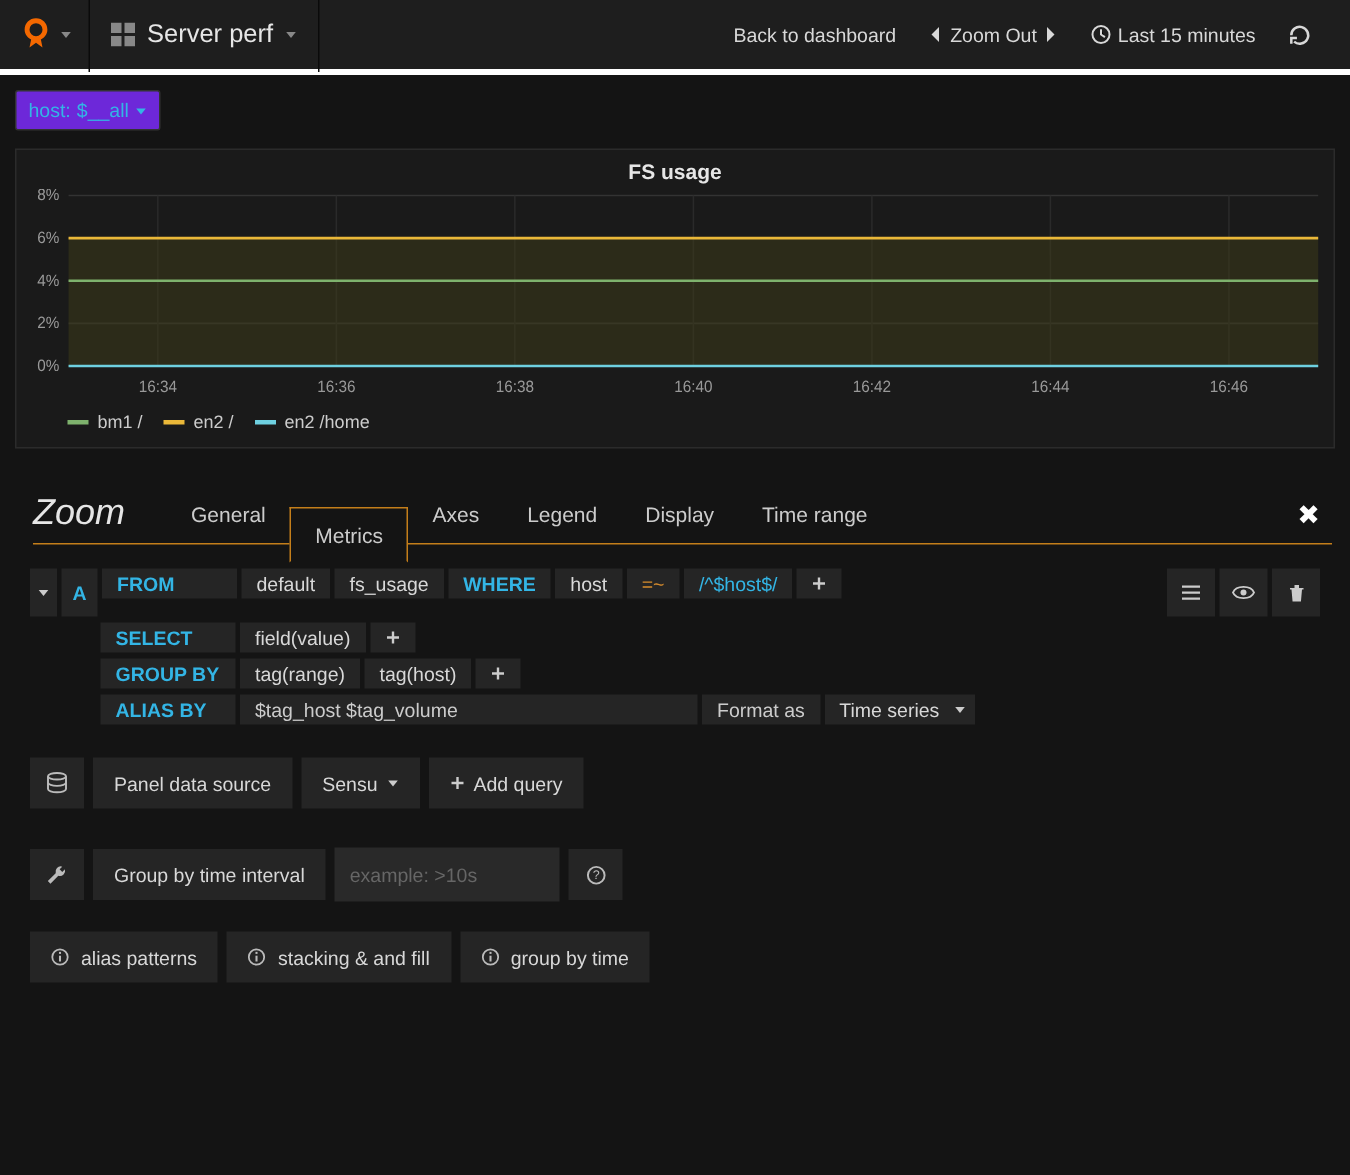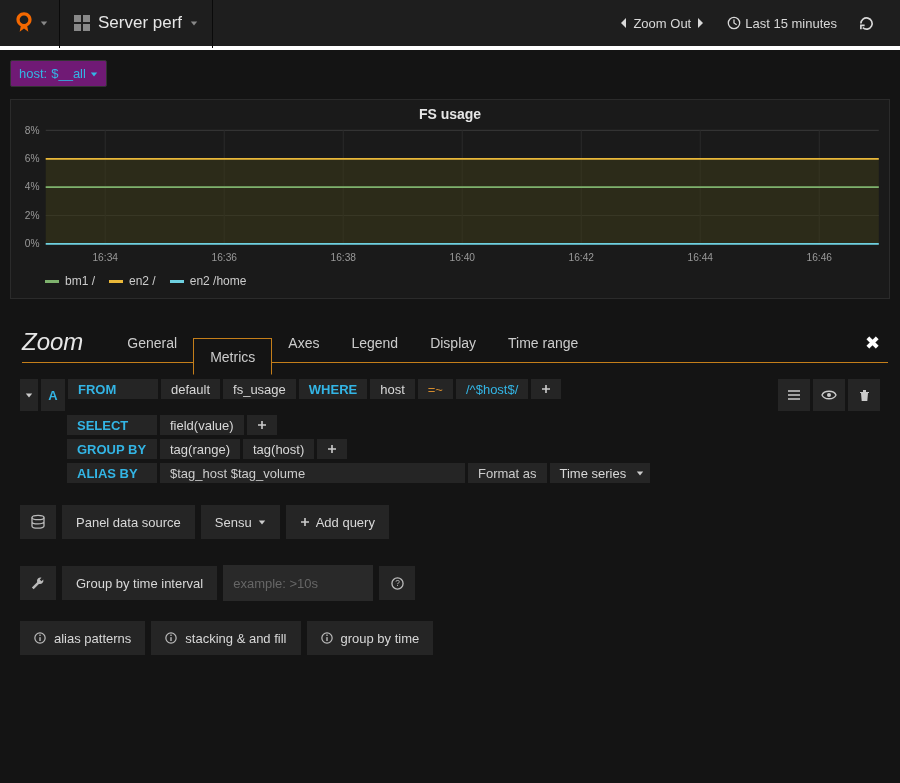--- a/index.html
+++ b/index.html
@@ -7,21 +7,21 @@
   body { display: flex; flex-direction: column; }
   
   .topbar { height: 50px; background: #1e1e1e; display: flex; align-items: center; border-bottom: 4px solid #ffffff; }
   .logo-box { width: 60px; height: 50px; display: flex; align-items: center; justify-content: center; border-right: 1px solid #0a0a0a; cursor: pointer; }
   .dash-name { display: flex; align-items: center; gap: 8px; padding: 0 14px; height: 50px; border-right: 1px solid #0a0a0a; cursor: pointer; font-size: 17px; color: #e6e6e6; font-weight: 300; }
   .topbar .spacer { flex: 1; }
   .top-right { display: flex; align-items: center; gap: 6px; padding-right: 18px; }
   .top-link { color: #d8d8d8; font-size: 13px; padding: 6px 8px; cursor: pointer; display: flex; align-items: center; gap: 4px; }
   
   .submenu { padding: 10px 10px 4px 10px; }
-  .varbox { display: inline-flex; align-items: center; gap: 4px; background: #701a75; border: 1px solid #333; padding: 5px 8px; border-radius: 2px; cursor: pointer; }
+  .varbox { display: inline-flex; align-items: center; gap: 4px; background: #6d28d9; border: 1px solid #333; padding: 5px 8px; border-radius: 2px; cursor: pointer; }
   .varlabel { color: #33b5e5; }
   .varval { color: #33b5e5; }
   
   .panel-wrap { padding: 8px 10px 0 10px; }
   .panel { background: #1a1a1a; border: 1px solid #2b2b2b; height: 200px; display: flex; flex-direction: column; }
   .panel-title { text-align: center; padding: 6px 0 4px 0; font-weight: bold; color: #e6e6e6; font-size: 14px; }
   .chart { flex: 1; position: relative; }
   .legend-row { display: flex; gap: 14px; padding: 6px 10px 10px 34px; font-size: 12px; }
   .leg-item { display: flex; align-items: center; gap: 6px; color: #ccc; }
   .leg-swatch { width: 14px; height: 3px; }
@@ -78,20 +78,23 @@
         <rect x="0" y="9" width="7" height="7" fill="#888"></rect>
         <rect x="9" y="9" width="7" height="7" fill="#888"></rect>
       </svg>
     <span>Server perf</span>
     <svg width="8" height="8" viewBox="0 0 10 10">
         <path fill="#888" d="M1 3 L9 3 L5 8 Z"></path>
       </svg>
   </div>
   <div class="spacer"></div>
   <div class="top-right">
+    <div class="top-link">
+        <span>Back to dashboard</span>
+      </div>
     <div class="top-link">
       <svg width="10" height="12" viewBox="0 0 10 12">
           <path fill="#d8d8d8" d="M7 1 L2 6 L7 11"></path>
         </svg>
       <span>Zoom Out</span>
       <svg width="10" height="12" viewBox="0 0 10 12">
           <path fill="#d8d8d8" d="M3 1 L8 6 L3 11"></path>
         </svg>
     </div>
     <div class="top-link">

